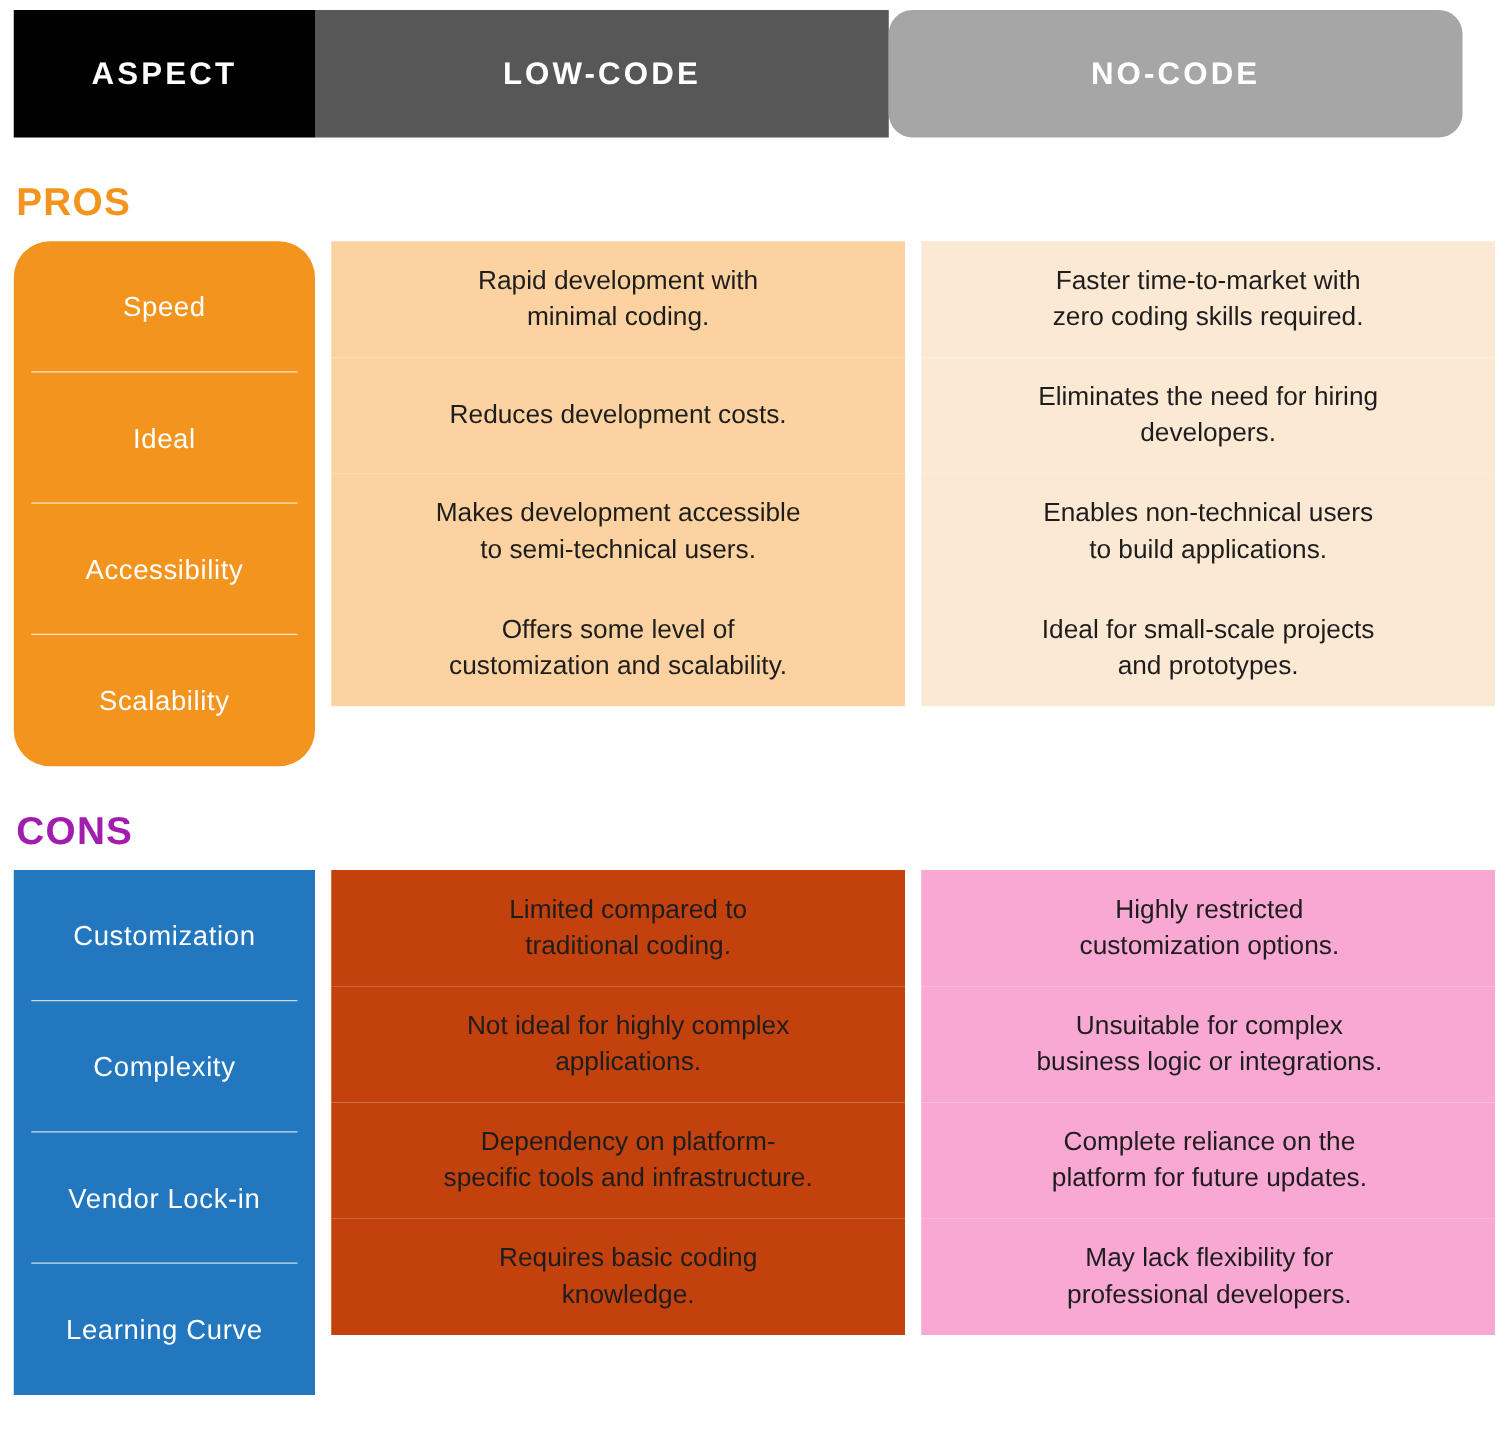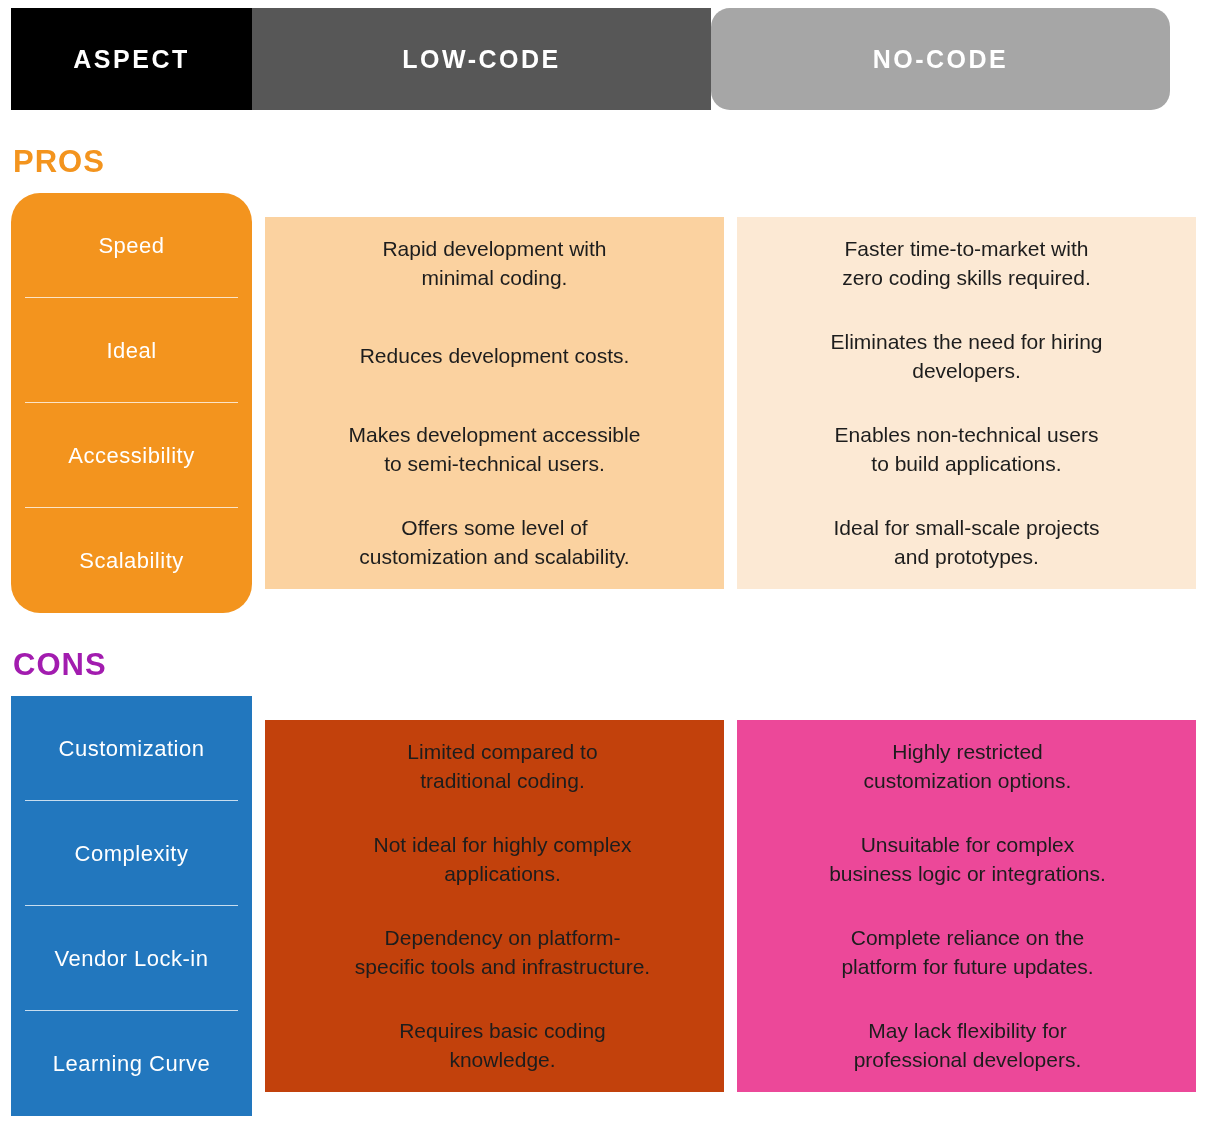--- a/index.html
+++ b/index.html
@@ -71,38 +71,38 @@
     position: absolute;
     left: 14px;
     right: 14px;
     bottom: 0;
     border-bottom: 1.5px solid rgba(255,255,255,0.75);
   }
   .cells-col {
     height: 420px;
     display: flex;
     flex-direction: column;
-    justify-content: center;
+    justify-content: flex-start;
   }
   .cell {
     height: 93px;
     display: flex;
     align-items: center;
     justify-content: center;
     text-align: center;
     white-space: pre-line;
     font-size: 21px;
     line-height: 1.38;
     color: #1d1d1d;
     padding: 0 12px;
   }
   .pros .cell-low { background: #FBD2A0; }
   .pros .cell-no  { background: #FCE9D4; }
   .cons .cell-low { background: #c2410c; padding-left: 28px; }
-  .cons .cell-no  { background: #ec4899; padding-left: 14px; }
+  .cons .cell-no  { background: #f9a8d4; padding-left: 14px; }
 </style>
 </head>
 <body>
 
 <div class="page">
 
   <div class="header-row">
     <div class="header-cell header-aspect">ASPECT</div>
     <div class="header-cell header-lowcode">LOW-CODE</div>
     <div class="header-cell header-nocode">NO-CODE</div>

